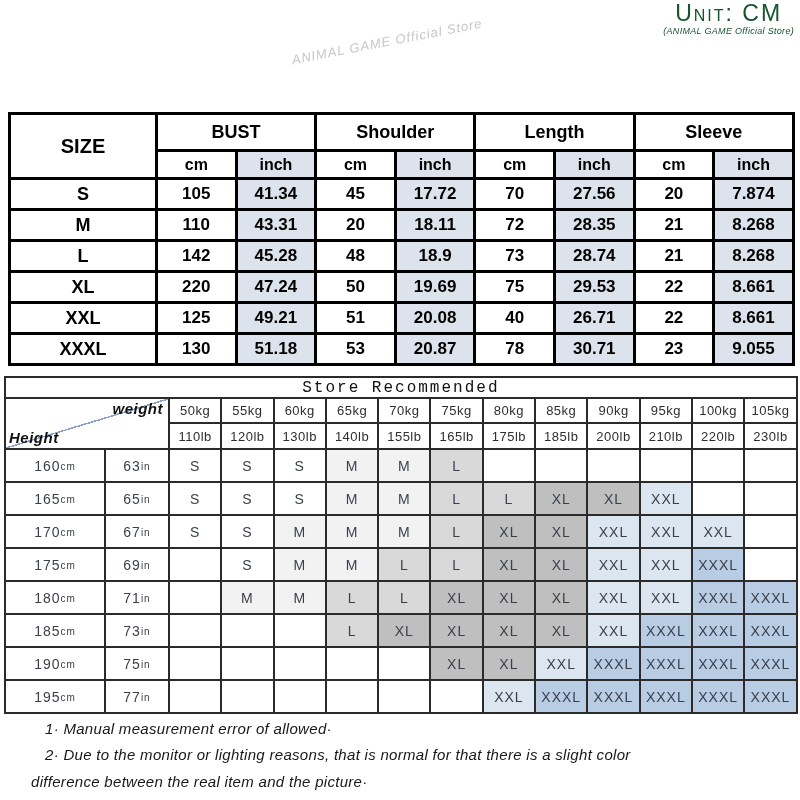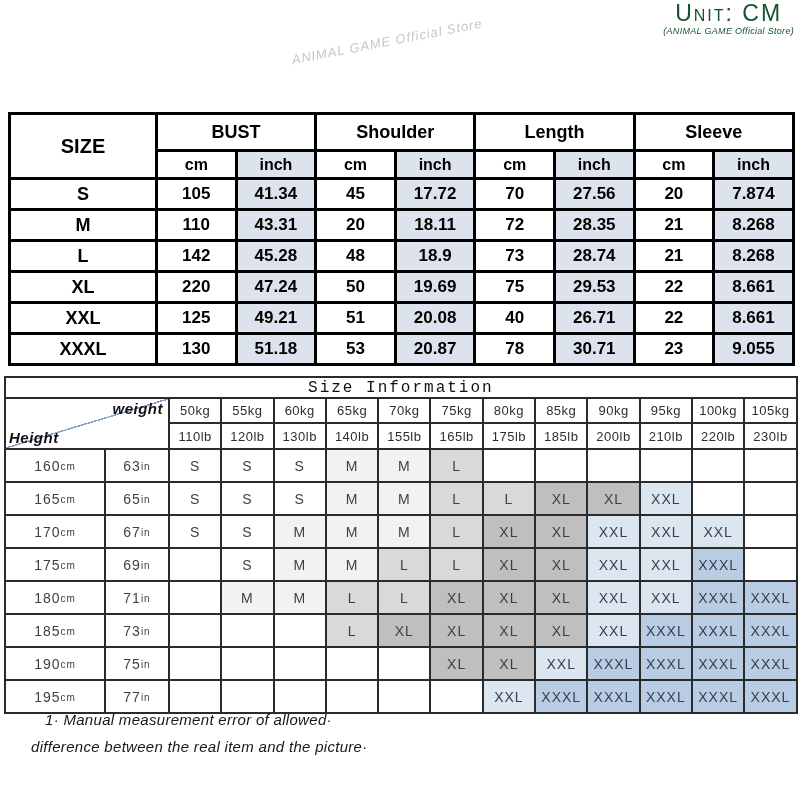--- a/index.html
+++ b/index.html
@@ -63,21 +63,21 @@
   .rec-table td.diag .w{
     position:absolute;top:1px;right:5px;font-size:15px;font-style:italic;font-weight:bold;color:#111;
   }
   .rec-table td.diag .h{
     position:absolute;bottom:2px;left:3px;font-size:15px;font-style:italic;font-weight:bold;color:#111;
   }
 
   
   .attention{position:absolute;top:711px;left:3px;right:3px;color:#181818;font-style:italic;z-index:2;}
   .att-head{font-size:16px;font-weight:bold;line-height:17px;}
-  .att-line{font-size:15px;margin-left:42px;letter-spacing:0.3px;}
+  .att-line{font-size:15px;margin-top:9px;margin-left:42px;letter-spacing:0.3px;}
   .att-line.cont{margin-left:28px;margin-top:10px;}
 </style>
 </head>
 <body>
 
 <div class="page">
 
   <div class="unit-box">
     <div class="unit-label">Unit: CM</div>
     <div class="store-label">(ANIMAL GAME Official Store)</div>
@@ -199,21 +199,21 @@
         <col style="width: 52.3px;">
         <col style="width: 52.3px;">
         <col style="width: 52.3px;">
         <col style="width: 52.3px;">
         <col style="width: 52.3px;">
         <col style="width: 52.3px;">
         <col style="width: 52.3px;">
       </colgroup>
     <tbody id="rt-body">
         <tr>
-          <td class="rec-title" colspan="14">Size Information</td>
+          <td class="rec-title" colspan="14">Store Recommended</td>
         </tr>
         <tr class="kg">
           <td class="diag" rowspan="2" colspan="2">
             <span class="w">weight</span>
             <span class="h">Height</span>
           </td>
           <td>50kg</td>
           <td>55kg</td>
           <td>60kg</td>
           <td>65kg</td>
@@ -366,16 +366,17 @@
           <td class="rec-cell" style="background: rgb(184, 204, 228);">XXXL</td>
           <td class="rec-cell" style="background: rgb(184, 204, 228);">XXXL</td>
           <td class="rec-cell" style="background: rgb(184, 204, 228);">XXXL</td>
           <td class="rec-cell" style="background: rgb(184, 204, 228);">XXXL</td>
         </tr>
       </tbody>
   </table>
 
   <div class="attention">
     <div class="att-line">1· Manual measurement error of allowed·</div>
+    <div class="att-line">2·  Due to the monitor or lighting reasons, that is normal for that there is a slight color</div>
     <div class="att-line cont">difference between the real item and the picture·</div>
   </div>
 
 </div>
 
 </body></html>

